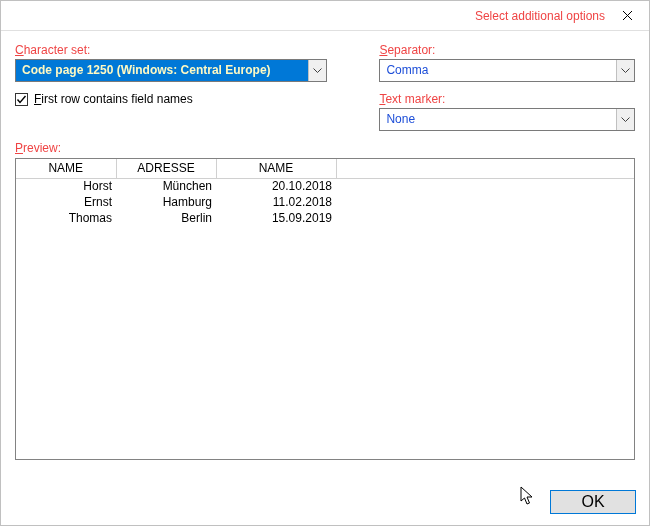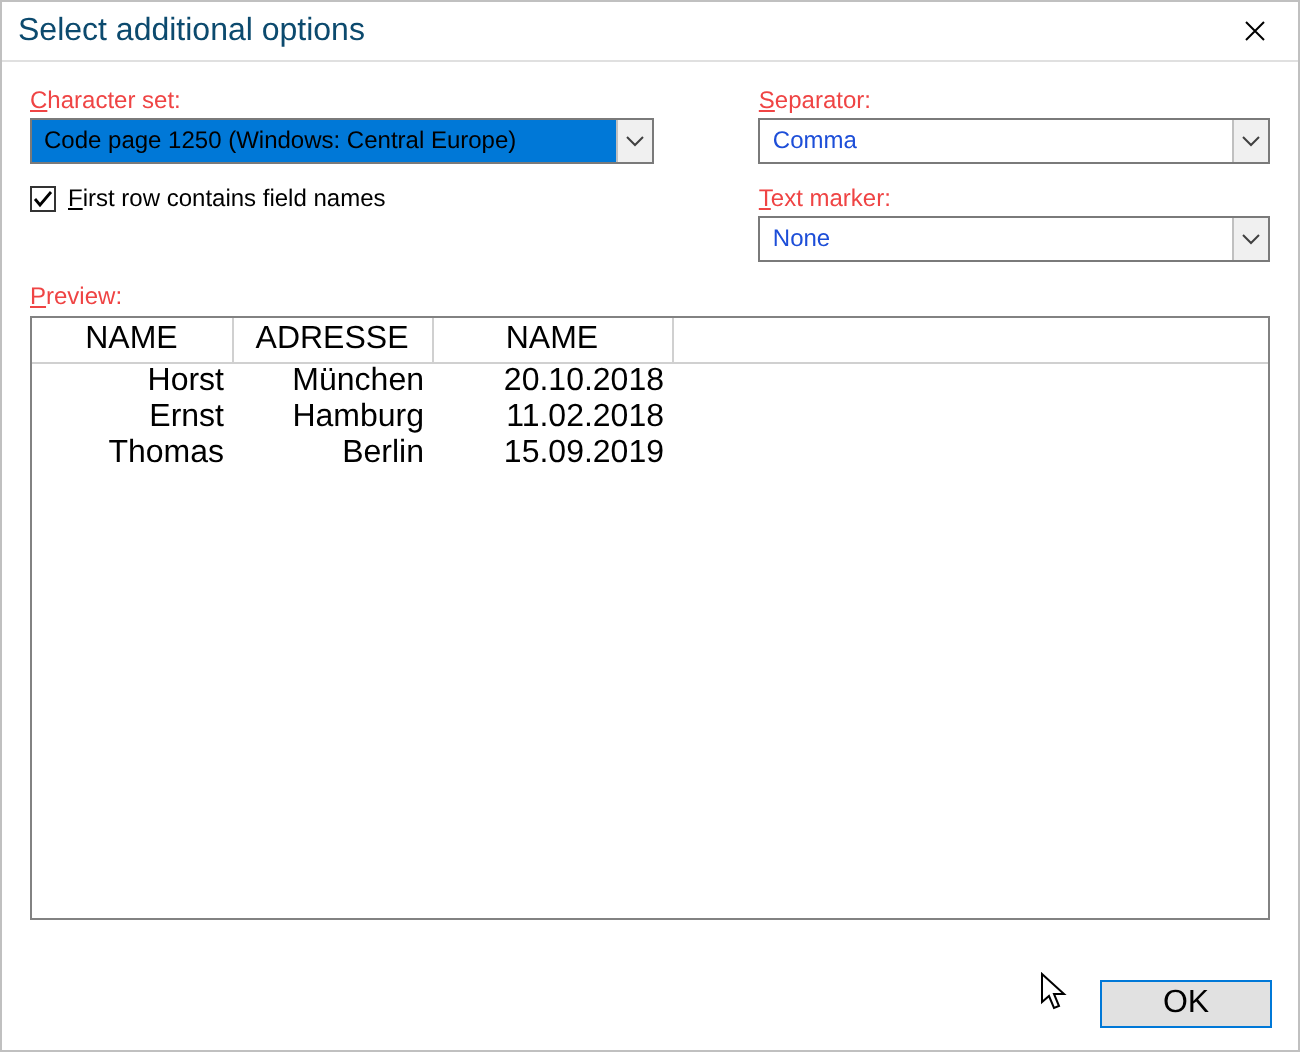--- a/index.html
+++ b/index.html
@@ -14,62 +14,62 @@
       border: 1px solid #c0c0c0;
     }
     .titlebar {
       display: flex;
       align-items: center;
       height: 30px;
       padding: 0 0 0 8px;
       background: #fff;
       border-bottom: 1px solid #e0e0e0;
     }
-    .titlebar .title { flex: 1; font-size: 16px; color: #0c4a6e; }
+    .titlebar .title { flex: 1; font-size: 12px; color: #ef4444; text-align: right; }
     .titlebar .close-btn {
       width: 44px; height: 30px;
       display: flex; align-items: center; justify-content: center;
       cursor: pointer;
     }
     .titlebar .close-btn svg { width: 11px; height: 11px; }
     .content {
       padding: 12px 14px 0 14px;
     }
     .row { display: flex; gap: 24px; }
     .col-left { flex: 1 1 55%; min-width: 0; }
     .col-right { flex: 1 1 45%; min-width: 0; margin-left: 28px; }
     .label { display: block; margin-bottom: 2px; color: #ef4444; }
     .accesskey { text-decoration: underline; }
     .combo {
       position: relative; width: 100%; height: 23px; border: 1px solid #7a7a7a;
       display: flex; align-items: stretch; background: #fff; cursor: pointer;
       margin-bottom: 10px;
     }
     .combo .value { flex: 1; padding: 3px 6px; font-size: 12px; color: #1d4ed8; overflow:hidden; white-space:nowrap; }
-    .combo.selected .value { background: #0078d7; color: #000000; }
+    .combo.selected .value { background: #0078d7; color: #fef9c3; font-weight: bold; }
     .combo .arrow-box {
       width: 18px; display: flex; align-items:center; justify-content:center;
       border-left: 1px solid #c0c0c0; background:#f0f0f0;
     }
     .combo .arrow-box svg { width: 9px; height: 6px; }
     .checkbox-row { display:flex; align-items:center; gap:6px; margin-top: 4px; margin-bottom: 14px; cursor:pointer; }
     .checkbox {
       width: 13px; height: 13px; border: 1px solid #333; background:#fff;
       display:flex; align-items:center; justify-content:center;
     }
     .checkbox svg { width: 11px; height: 11px; }
     .preview-label { margin-bottom: 3px; }
     .preview-box {
       border: 1px solid #828282;
       height: 302px;
       overflow: auto;
       background: #fff;
     }
     table.preview {
-      width: 100%; border-collapse: collapse; font-size: 16px;
+      width: 100%; border-collapse: collapse; font-size: 12px;
     }
     table.preview thead th {
       font-weight: normal; text-align: center;
       border-right: 1px solid #d0d0d0;
       border-bottom: 1px solid #d0d0d0;
       background: #fff; padding: 2px 4px; height: 19px;
     }
     table.preview thead th:last-child { border-right: none; }
     table.preview tbody td {
       padding: 0px 4px; text-align: right; height: 16px; white-space: nowrap;

